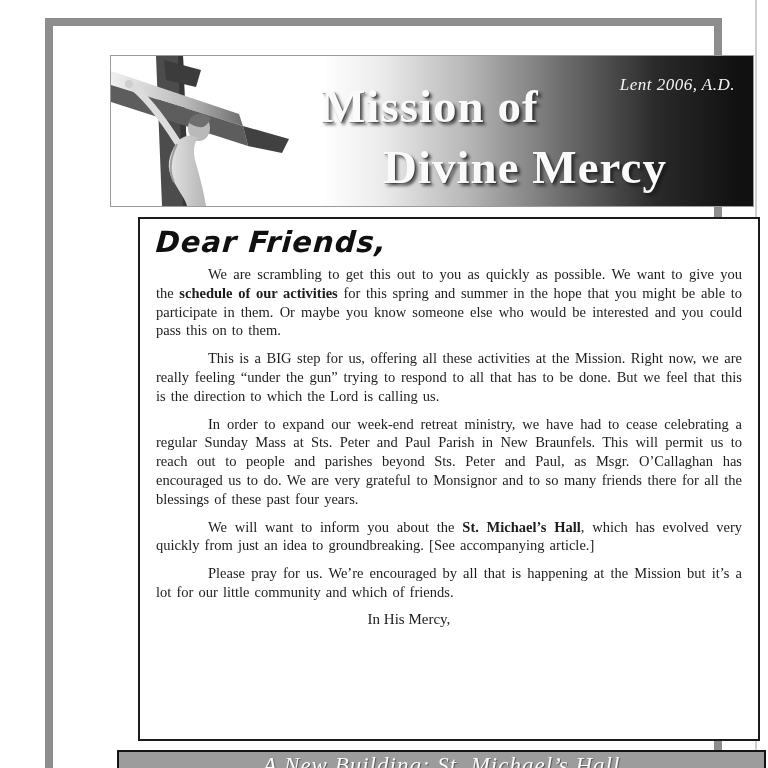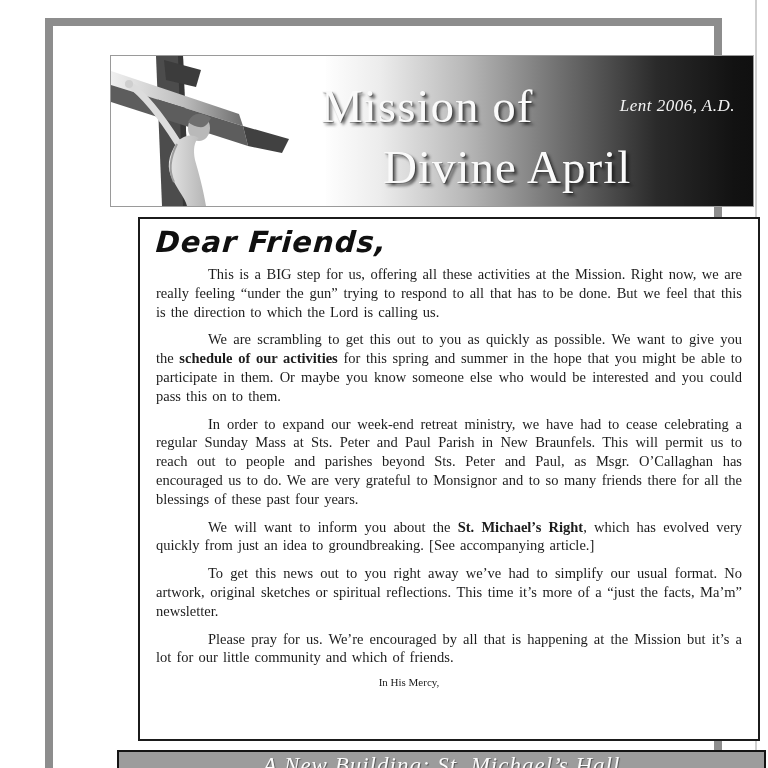--- a/index.html
+++ b/index.html
@@ -18,24 +18,24 @@
   }
   
   .masthead{
     position:absolute;left:58px;top:30px;width:642px;height:150px;
     background:linear-gradient(90deg,#ffffff 0%,#ffffff 33%,#ececec 42%,#b9b9b9 55%,#6f6f6f 70%,#2a2a2a 85%,#121212 97%,#101010 100%);
     outline:1px solid #9a9a9a;
   }
   .crucifix{position:absolute;left:0;top:0;width:215px;height:150px;overflow:hidden;}
   .masthead-date{
     position:absolute;top:19px;right:18px;
-    font-style:italic;font-size:17px;color:#f4f4f4;letter-spacing:.5px;margin-top:21px;
+    font-style:italic;font-size:17px;color:#f4f4f4;letter-spacing:.5px;
   }
   .masthead-title-1,.masthead-title-2{
-    position:absolute;color:#fafafa;font-weight:normal;letter-spacing:1px;
+    position:absolute;color:#fafafa;font-weight:bold;letter-spacing:1px;
     font-family:"Liberation Serif","DejaVu Serif",serif;
     text-shadow:3px 3px 3px rgba(15,15,15,.6),1px 1px 1px rgba(40,40,40,.5);
     font-size:47px;line-height:1;white-space:nowrap;
   }
   .masthead-title-1{left:210px;top:27px;}
   .masthead-title-2{left:272px;top:88px;}
   
   .letter{
     position:absolute;left:85px;top:191px;width:622px;height:524px;
     border:2px solid #1b1b1b;background:#ffffff;box-sizing:border-box;
@@ -45,21 +45,21 @@
     font-family:"DejaVu Sans","Liberation Sans",sans-serif;
     font-style:italic;font-weight:bold;font-size:29px;letter-spacing:1px;
     color:#101010;margin:2px 0 6px 0;transform:skewX(-4deg);transform-origin:left;
   }
   .para{
     margin:0 0 9px 0;font-size:14.5px;line-height:18.8px;
     text-align:justify;text-indent:52px;word-spacing:1.5px;color:#1c1c1c;
   }
   .para b{font-weight:bold;}
   .closing{
-    text-align:center;font-size:11px;margin:4px 0 10px 0;transform:translateX(-40px);
+    text-align:center;font-size:15px;margin:4px 0 10px 0;transform:translateX(-40px);
   }
   
   .banner{
     position:absolute;left:64px;top:724px;width:649px;height:32px;
     background:#9c9c9c;border:2px solid #141414;box-sizing:border-box;
     display:flex;align-items:center;justify-content:center;
   }
   .banner span{
     font-style:italic;font-size:23px;color:#fcfcfc;letter-spacing:1px;
     text-shadow:1px 1px 1px rgba(0,0,0,.45);white-space:nowrap;
@@ -107,31 +107,30 @@
 
         <ellipse cx="88" cy="72" rx="11" ry="13" fill="#b9b9b9"></ellipse>
         <path d="M77,66 Q84,52 100,62 Q96,70 92,71 Q84,72 77,66 Z" fill="#6f6f6f"></path>
 
         <path d="M66,86 C57,100 55,112 62,124 C68,136 74,142 76,150 L95,150 C92,132 88,118 84,104 C82,94 83,85 88,82 C80,77 72,80 66,86 Z" fill="url(#bodyShade)"></path>
         <path d="M66,88 C59,102 57,114 63,126" stroke="#9c9c9c" stroke-width="2" fill="none"></path>
       </svg>
     </div>
     <div class="masthead-date">Lent 2006, A.D.</div>
     <div class="masthead-title-1">Mission of</div>
-    <div class="masthead-title-2">Divine April</div>
+    <div class="masthead-title-2">Divine Mercy</div>
   </div>
 
   <div class="letter">
     <div class="salutation">Dear Friends,</div>
     <div id="letter-body">
+        <p class="para"><span>We are scrambling to get this out to you as quickly as possible.  We want to give you the </span><b>schedule of our activities</b><span> for this spring and summer in the hope that you might be able to participate in them.  Or maybe you know someone else who would be interested and you could pass this on to them.</span></p>
         <p class="para"><span>This is a BIG step for us, offering all these activities at the Mission.  Right now, we are really feeling “under the gun” trying to respond to all that has to be done.  But we feel that this is the direction to which the Lord is calling us.</span></p>
-        <p class="para"><span>We are scrambling to get this out to you as quickly as possible.  We want to give you the </span><b>schedule of our activities</b><span> for this spring and summer in the hope that you might be able to participate in them.  Or maybe you know someone else who would be interested and you could pass this on to them.</span></p>
         <p class="para"><span>In order to expand our week-end retreat ministry, we have had to cease celebrating a regular Sunday Mass at Sts. Peter and Paul Parish in New Braunfels.  This will permit us to reach out to people and parishes beyond Sts. Peter and Paul, as Msgr. O’Callaghan has encouraged us to do.  We are very grateful to Monsignor and to so many friends there for all the blessings of these past four years.</span></p>
-        <p class="para"><span>We will want to inform you about the </span><b>St. Michael’s Right</b><span>, which has evolved very quickly from just an idea to groundbreaking.  [See accompanying article.]</span></p>
-        <p class="para"><span>To get this news out to you right away we’ve had to simplify our usual format.  No artwork, original sketches or spiritual reflections.  This time it’s more of a “just the facts, Ma’m” newsletter.</span></p>
+        <p class="para"><span>We will want to inform you about the </span><b>St. Michael’s Hall</b><span>, which has evolved very quickly from just an idea to groundbreaking.  [See accompanying article.]</span></p>
         <p class="para"><span>Please pray for us.  We’re encouraged by all that is happening at the Mission but it’s a lot for our little community and which of friends.</span></p>
       </div>
     <div class="closing">In His Mercy,</div>
 
   </div>
 
   <div class="banner">
     <span>A New Building:  St. Michael’s Hall</span>
   </div>
 

